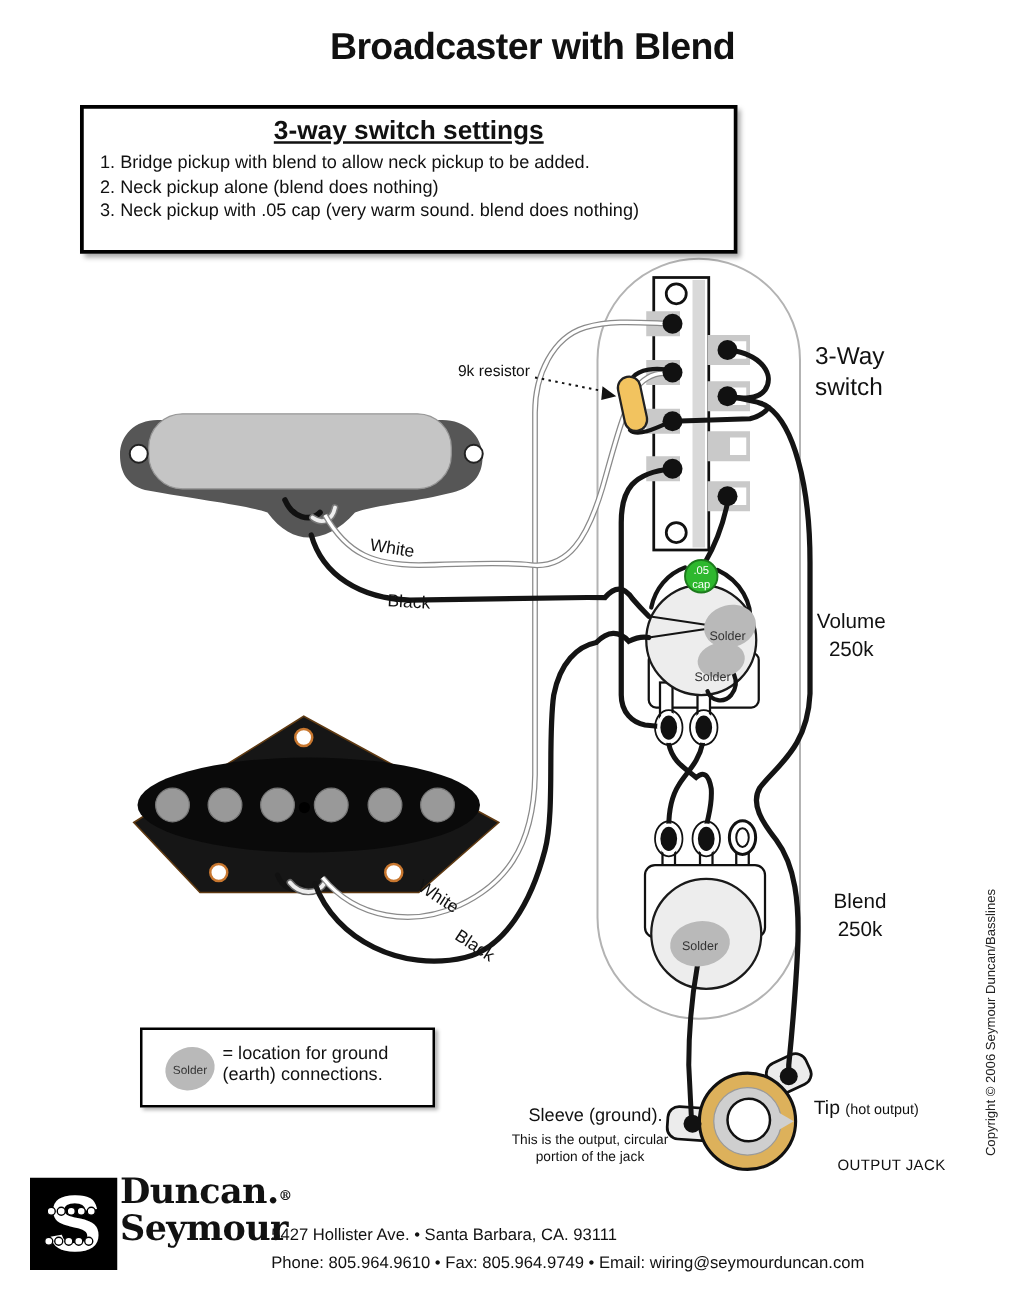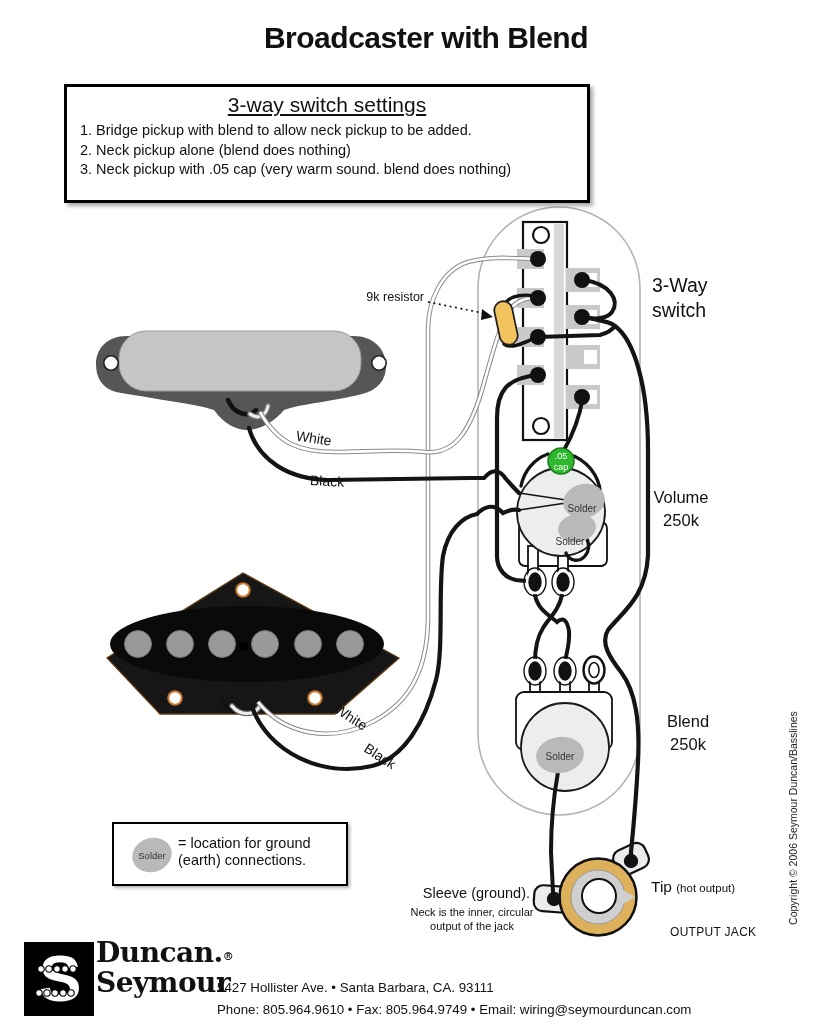--- a/index.html
+++ b/index.html
@@ -4,21 +4,21 @@
 <style>
   html,body{margin:0;padding:0;background:#fff;}
   #canvas{position:relative;width:819px;height:1036px;background:#fff;overflow:hidden;
           font-family:"Liberation Sans",sans-serif;color:#111;}
   #diagram{position:absolute;left:0;top:0;}
   svg text{font-family:"Liberation Sans",sans-serif;}
   .abs{position:absolute;}
   .title{left:201px;top:21px;width:450px;text-align:center;font-size:30px;font-weight:bold;letter-spacing:-.5px;}
   .settings-box{left:64px;top:84px;width:526px;height:119px;border:3px solid #000;box-sizing:border-box;
                 background:#fff;box-shadow:3px 3px 4px rgba(0,0,0,.35);}
-  .settings-title{margin-top:6px;text-align:center;font-size:21px;font-weight:normal;text-decoration:underline;}
+  .settings-title{margin-top:6px;text-align:center;font-size:21px;font-weight:bold;text-decoration:underline;}
   .settings-items{margin:4px 0 0 13px;font-size:14.5px;line-height:19.5px;}
   .lbl{white-space:nowrap;}
   .resistor-label{left:346px;top:290px;width:78px;text-align:right;font-size:12.5px;}
   .switch-label{left:652px;top:273px;font-size:19.5px;line-height:25px;}
   .volume-label{left:648px;top:486px;width:66px;text-align:center;font-size:16.5px;line-height:23px;}
   .blend-label{left:660px;top:710px;width:56px;text-align:center;font-size:16.5px;line-height:23px;}
   .wire-label{font-size:14px;}
   .neck-white{left:296px;top:430px;transform:rotate(9deg);}
   .neck-black{left:310px;top:473px;transform:rotate(3deg);}
   .bridge-white{left:333px;top:709px;transform:rotate(33deg);}
@@ -252,22 +252,22 @@
 <div class="abs lbl wire-label neck-white">White</div>
 <div class="abs lbl wire-label neck-black">Black</div>
 <div class="abs lbl wire-label bridge-white">White</div>
 <div class="abs lbl wire-label bridge-black">Black</div>
 
 <div class="abs lbl tip-label">
   <span>Tip</span>
   <span class="tip-note">(hot output)</span>
 </div>
 <div class="abs lbl sleeve-label">Sleeve (ground).</div>
-<div class="abs sleeve-note1">Neck is the inner, circular</div>
-<div class="abs sleeve-note2">output of the jack</div>
+<div class="abs sleeve-note1">This is the output, circular</div>
+<div class="abs sleeve-note2">portion of the jack</div>
 <div class="abs lbl outputjack-label">OUTPUT JACK</div>
 
 <div class="abs legend-box">
   <svg class="legend-blob-svg" width="54" height="50" viewBox="0 0 54 50">
     <ellipse cx="26" cy="24" rx="20" ry="17" transform="rotate(-18 26 24)" fill="#b9b9b9"></ellipse>
     <text x="26" y="28" text-anchor="middle" font-size="9.5" fill="#333">Solder</text>
   </svg>
   <div class="legend-text">
     <div>= location for ground</div>
     <div>(earth) connections.</div>

